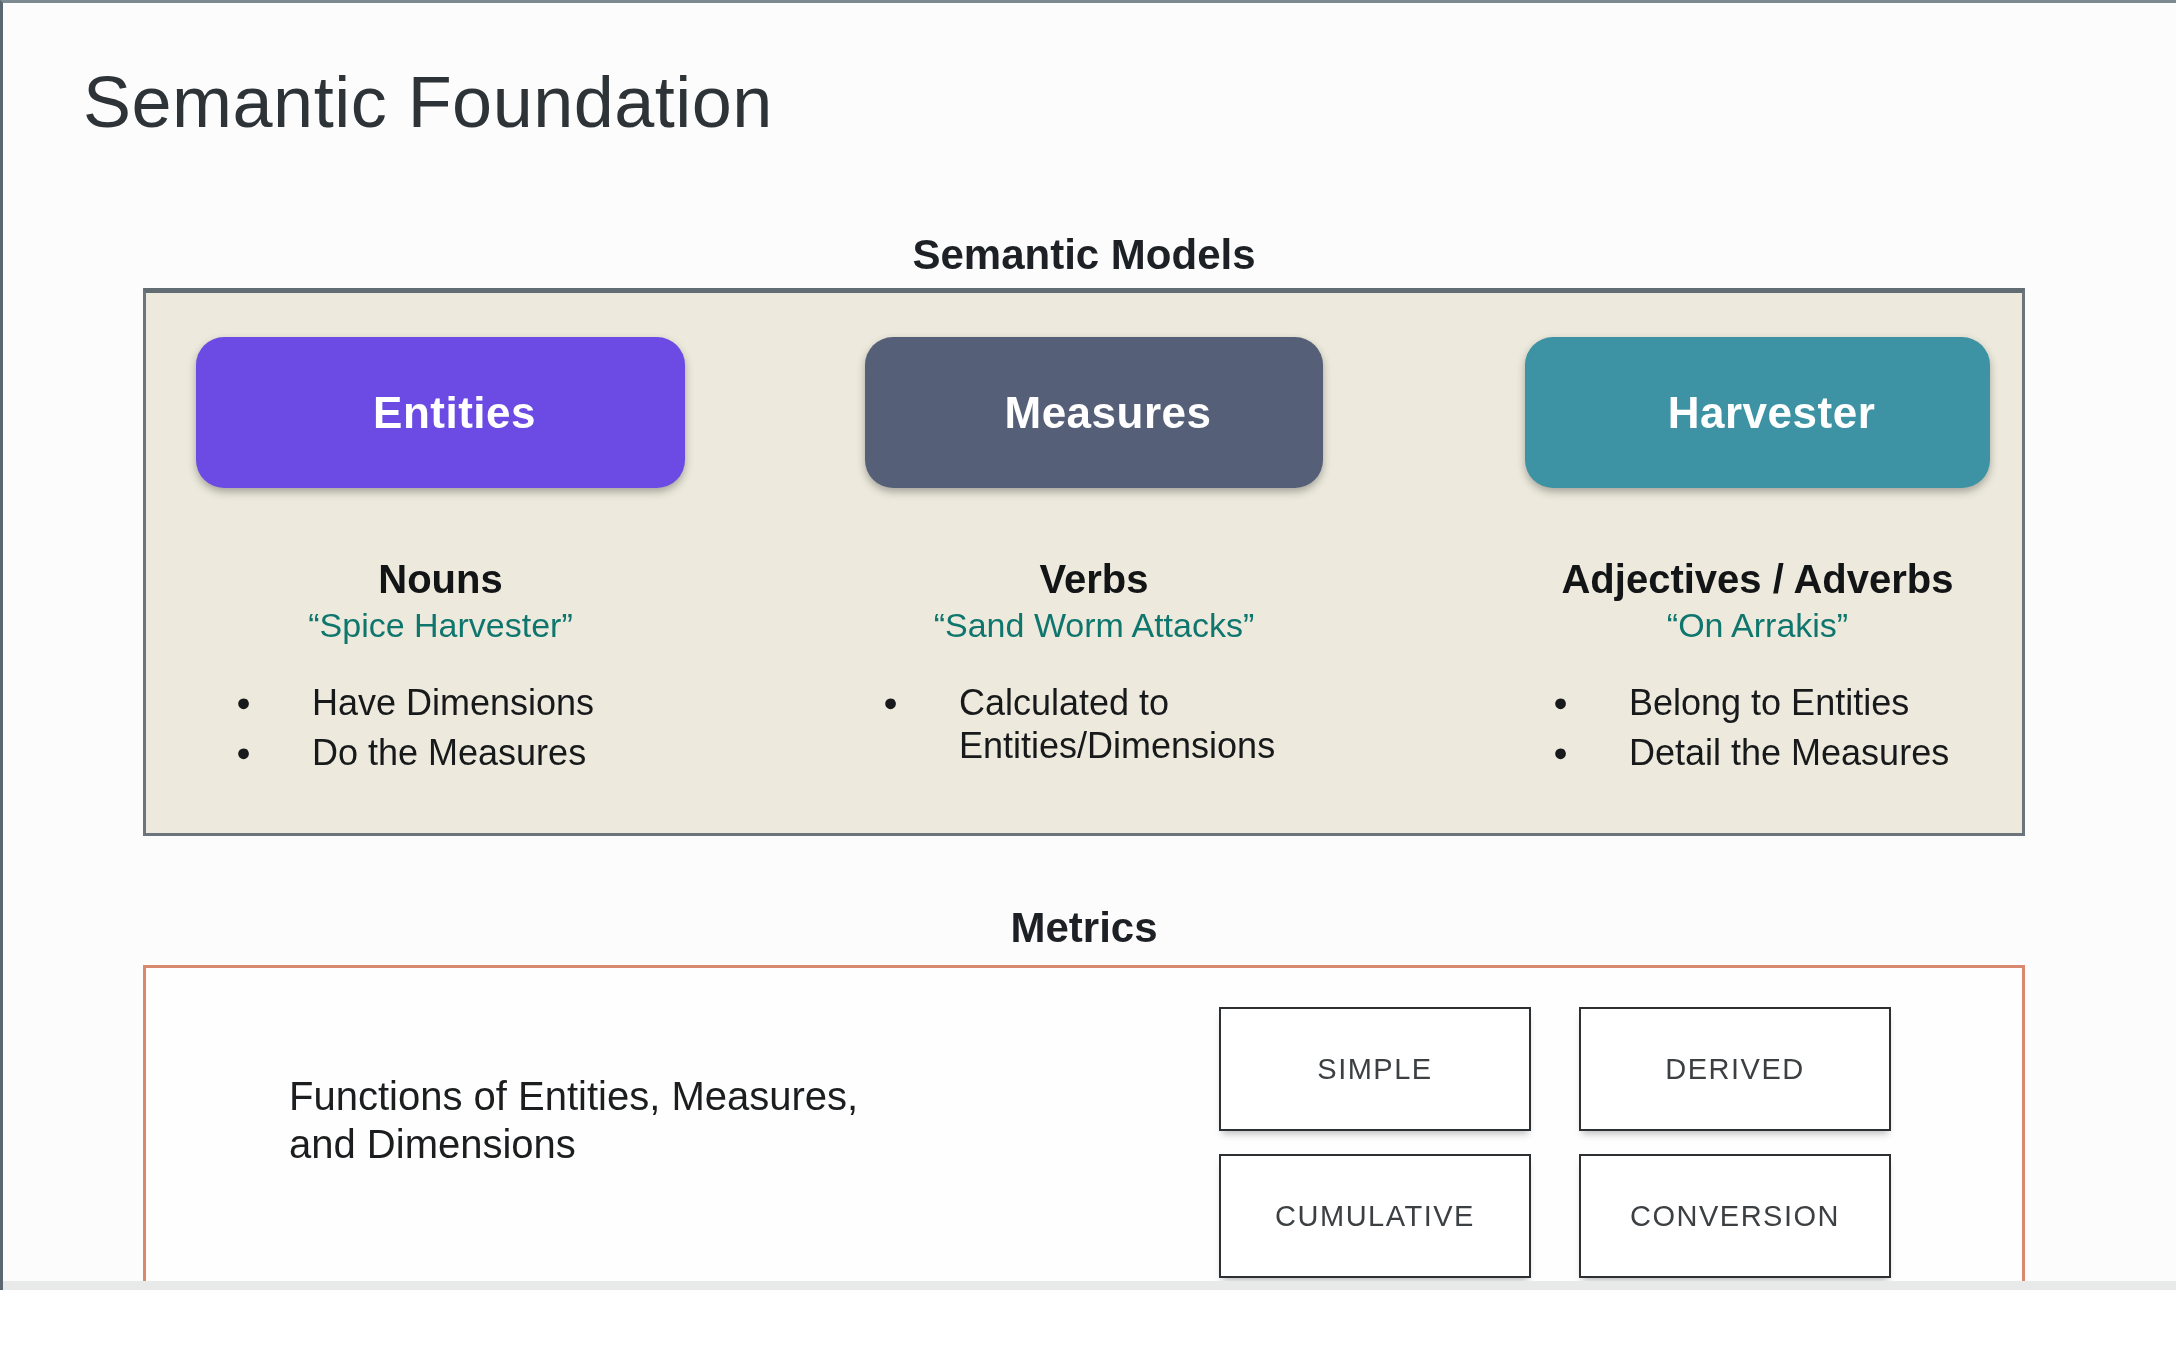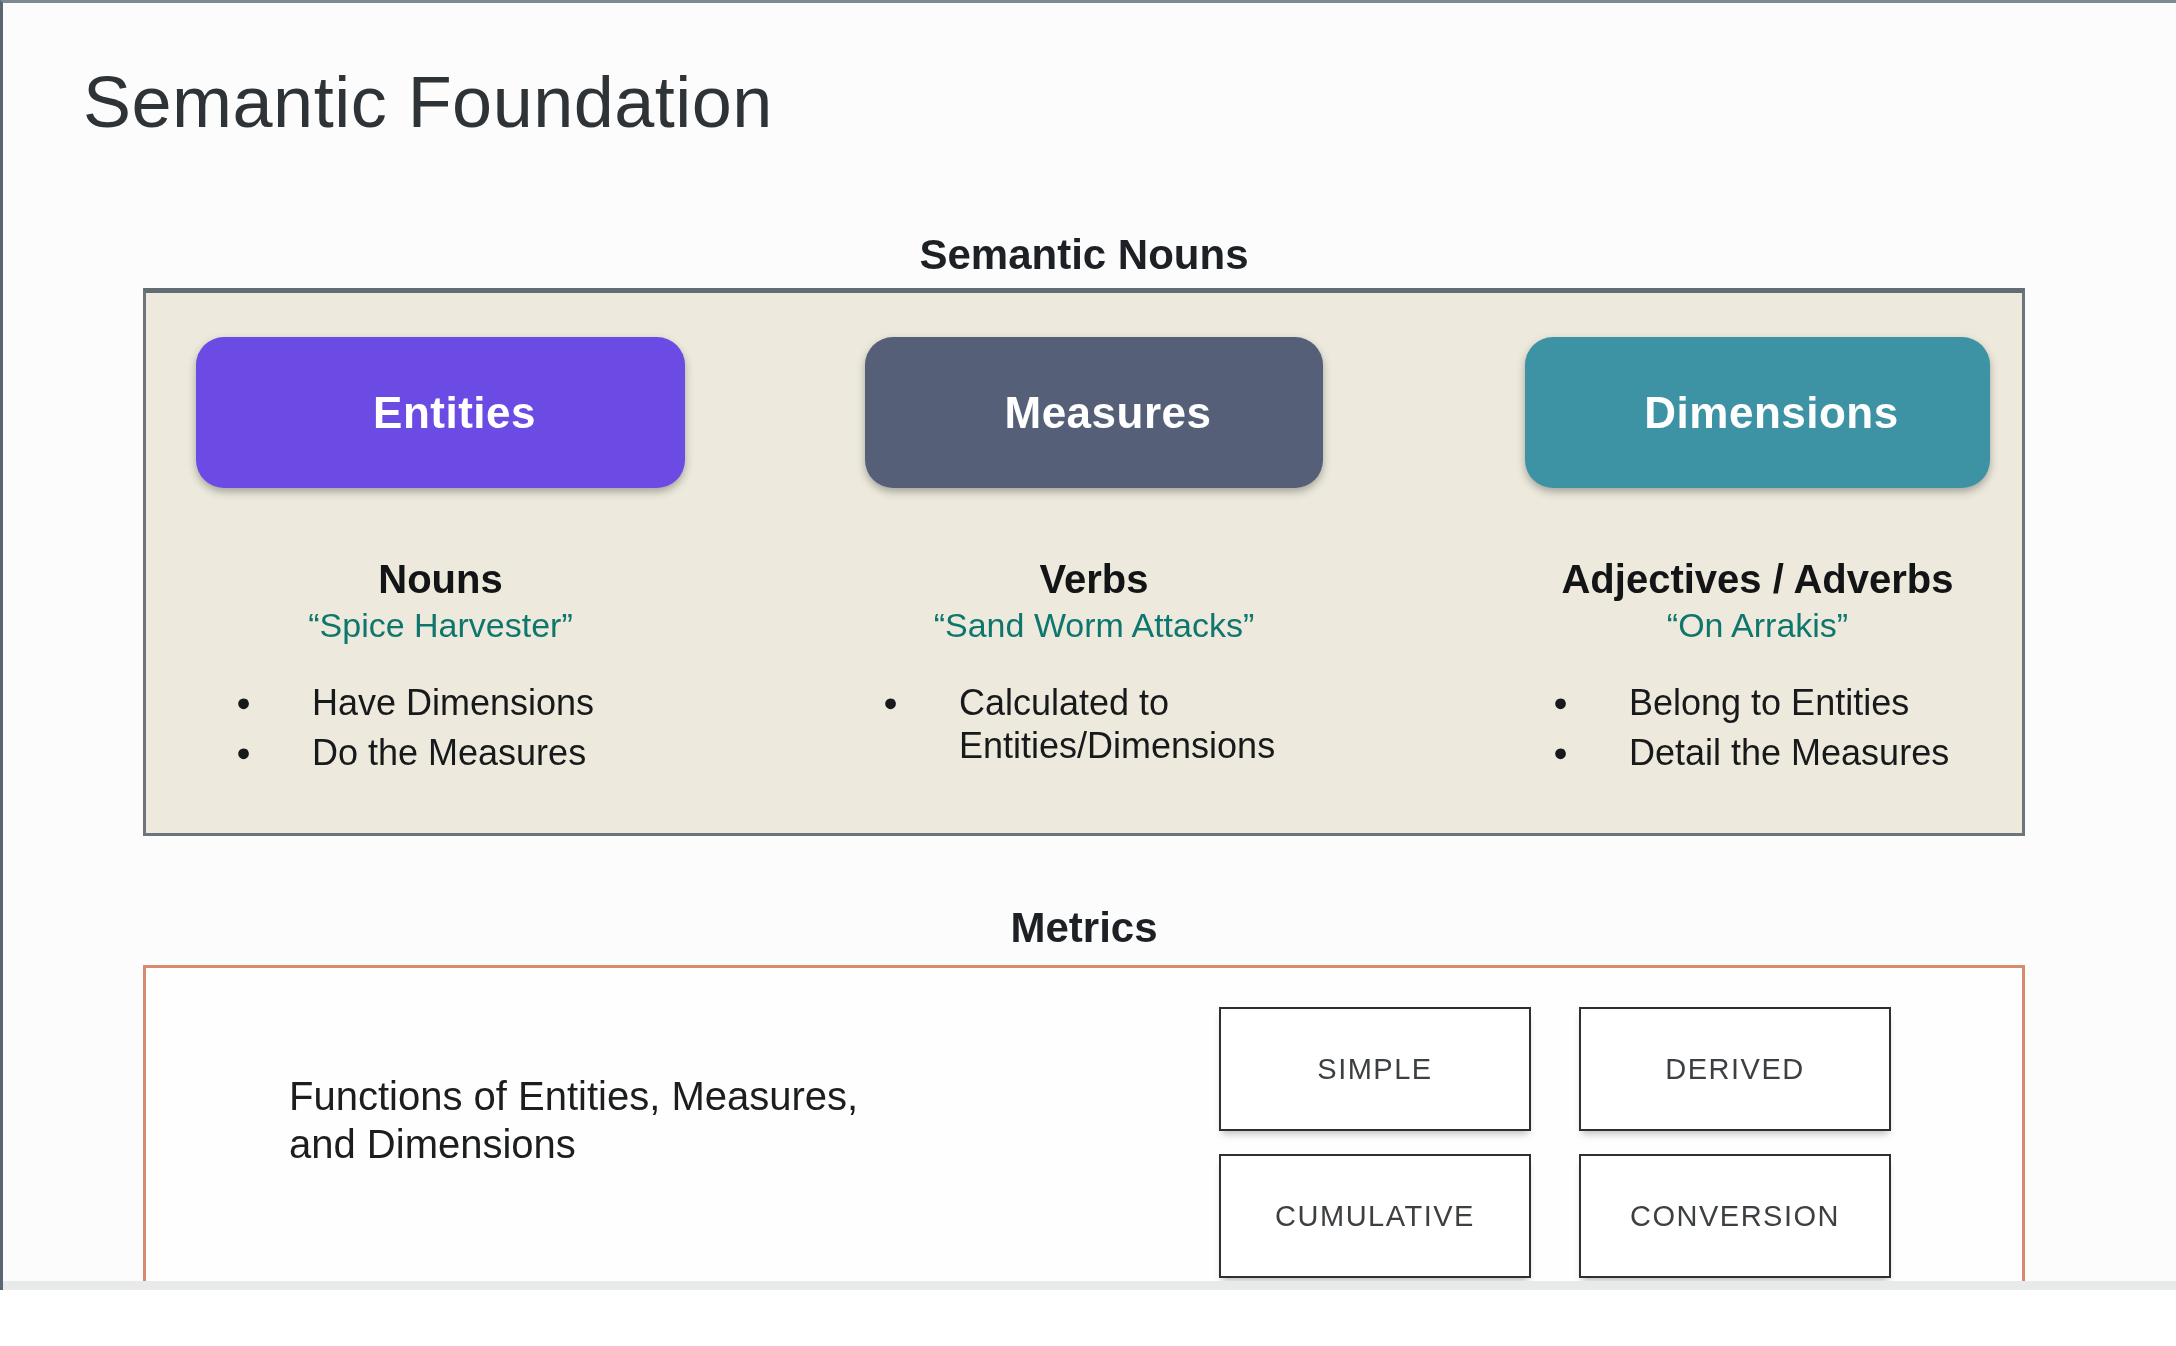--- a/index.html
+++ b/index.html
@@ -160,21 +160,21 @@
     color: #3c4043;
   }
 </style>
 </head>
 <body>
 
 <div class="slide">
 
   <h1 class="title">Semantic Foundation</h1>
 
-  <div class="section-heading sm-heading">Semantic Nouns</div>
+  <div class="section-heading sm-heading">Semantic Models</div>
 
   <div class="sm-panel" style="background: rgb(237, 234, 221);">
 
     <div class="sm-col sm-col-0">
       <div class="pill" style="background: rgb(107, 75, 228);">
         <span class="pill-label">Entities</span>
       </div>
       <div class="col-heading">Nouns</div>
       <div class="col-quote">“Spice Harvester”</div>
       <ul class="col-bullets">
@@ -198,21 +198,21 @@
       <ul class="col-bullets">
         <li>
           <span class="dot">●</span>
           <span class="bullet-text">Calculated to Entities/Dimensions</span>
         </li>
       </ul>
     </div>
 
     <div class="sm-col sm-col-2">
       <div class="pill" style="background: rgb(61, 147, 163);">
-        <span class="pill-label">Dimensions</span>
+        <span class="pill-label">Harvester</span>
       </div>
       <div class="col-heading">Adjectives / Adverbs</div>
       <div class="col-quote">“On Arrakis”</div>
       <ul class="col-bullets">
         <li>
           <span class="dot">●</span>
           <span class="bullet-text">Belong to Entities</span>
         </li>
         <li>
           <span class="dot">●</span>

